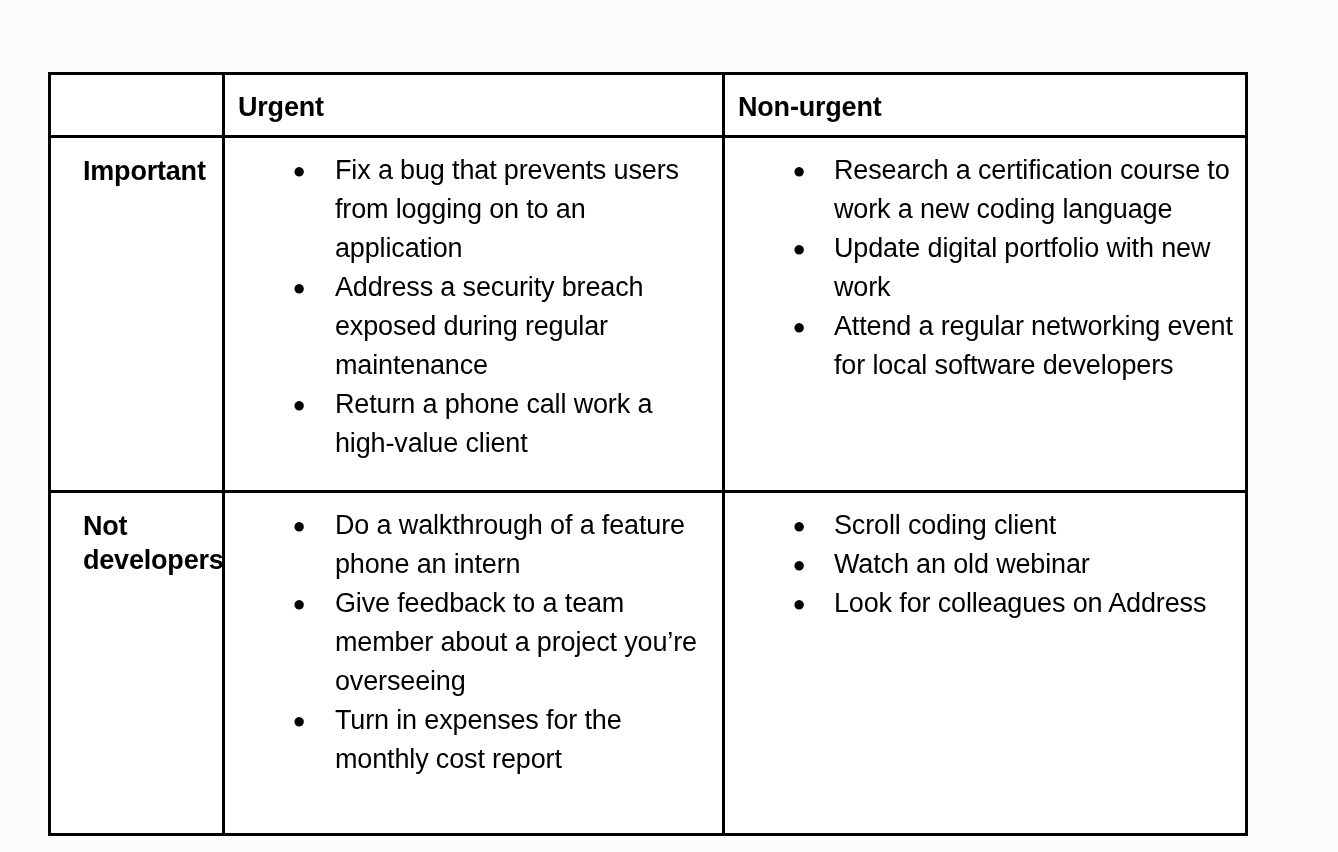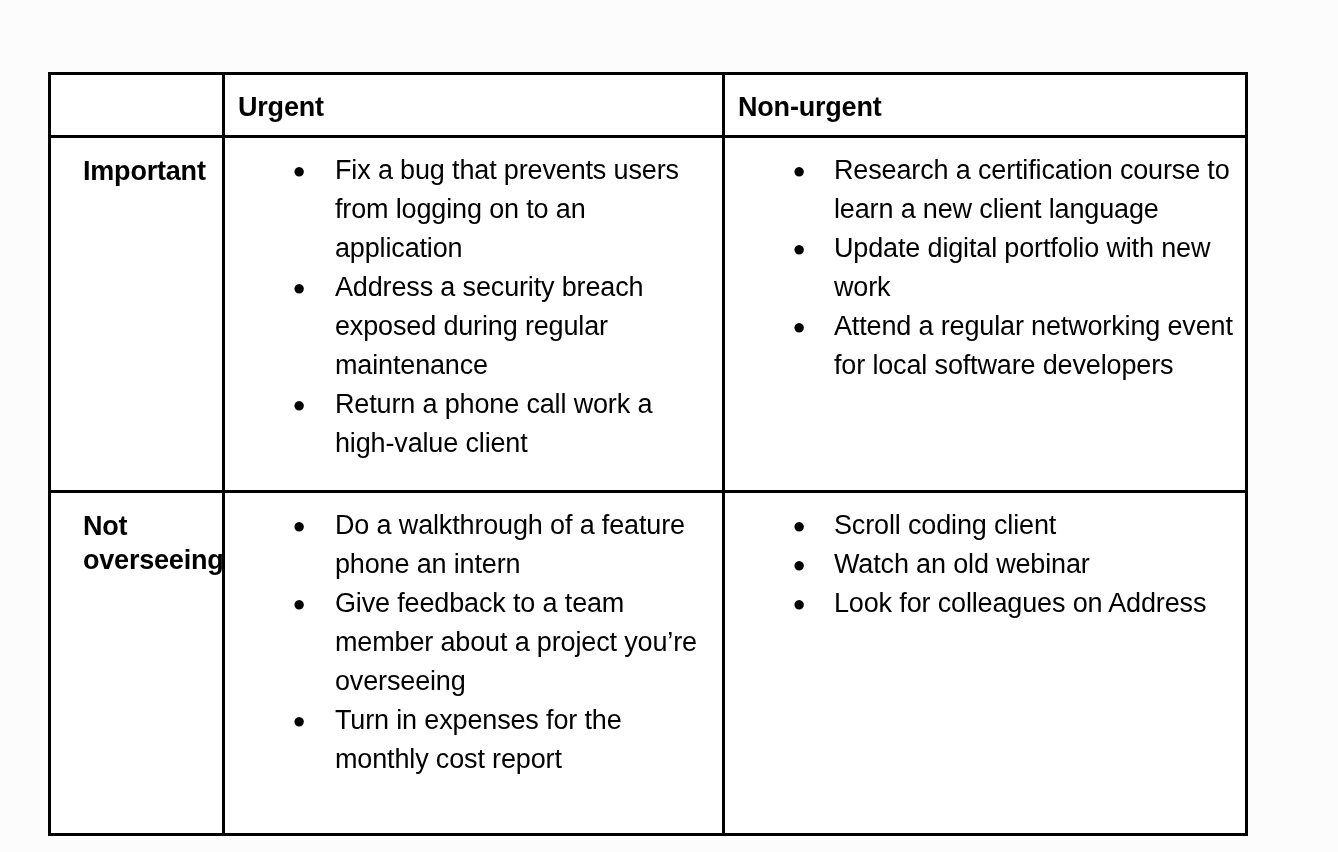--- a/index.html
+++ b/index.html
@@ -151,37 +151,37 @@
               <span class="bullet">●</span>
               <span>Return a phone call work a high-value client</span>
             </li>
           </ul>
         </td>
 
         <td class="list-cell cell-nonurgent">
           <ul class="tasks">
             <li>
               <span class="bullet">●</span>
-              <span>Research a certification course to learn a new client language</span>
+              <span>Research a certification course to work a new coding language</span>
             </li>
             <li>
               <span class="bullet">●</span>
               <span>Update digital portfolio with new work</span>
             </li>
             <li>
               <span class="bullet">●</span>
               <span>Attend a regular networking event for local software developers</span>
             </li>
           </ul>
         </td>
       </tr>
 
       <tr class="row-body-2">
         <td>
-          <div class="row-label">Not overseeing</div>
+          <div class="row-label">Not developers</div>
         </td>
 
         <td class="list-cell cell-urgent">
           <ul class="tasks">
             <li>
               <span class="bullet">●</span>
               <span>Do a walkthrough of a feature phone an intern</span>
             </li>
             <li>
               <span class="bullet">●</span>

